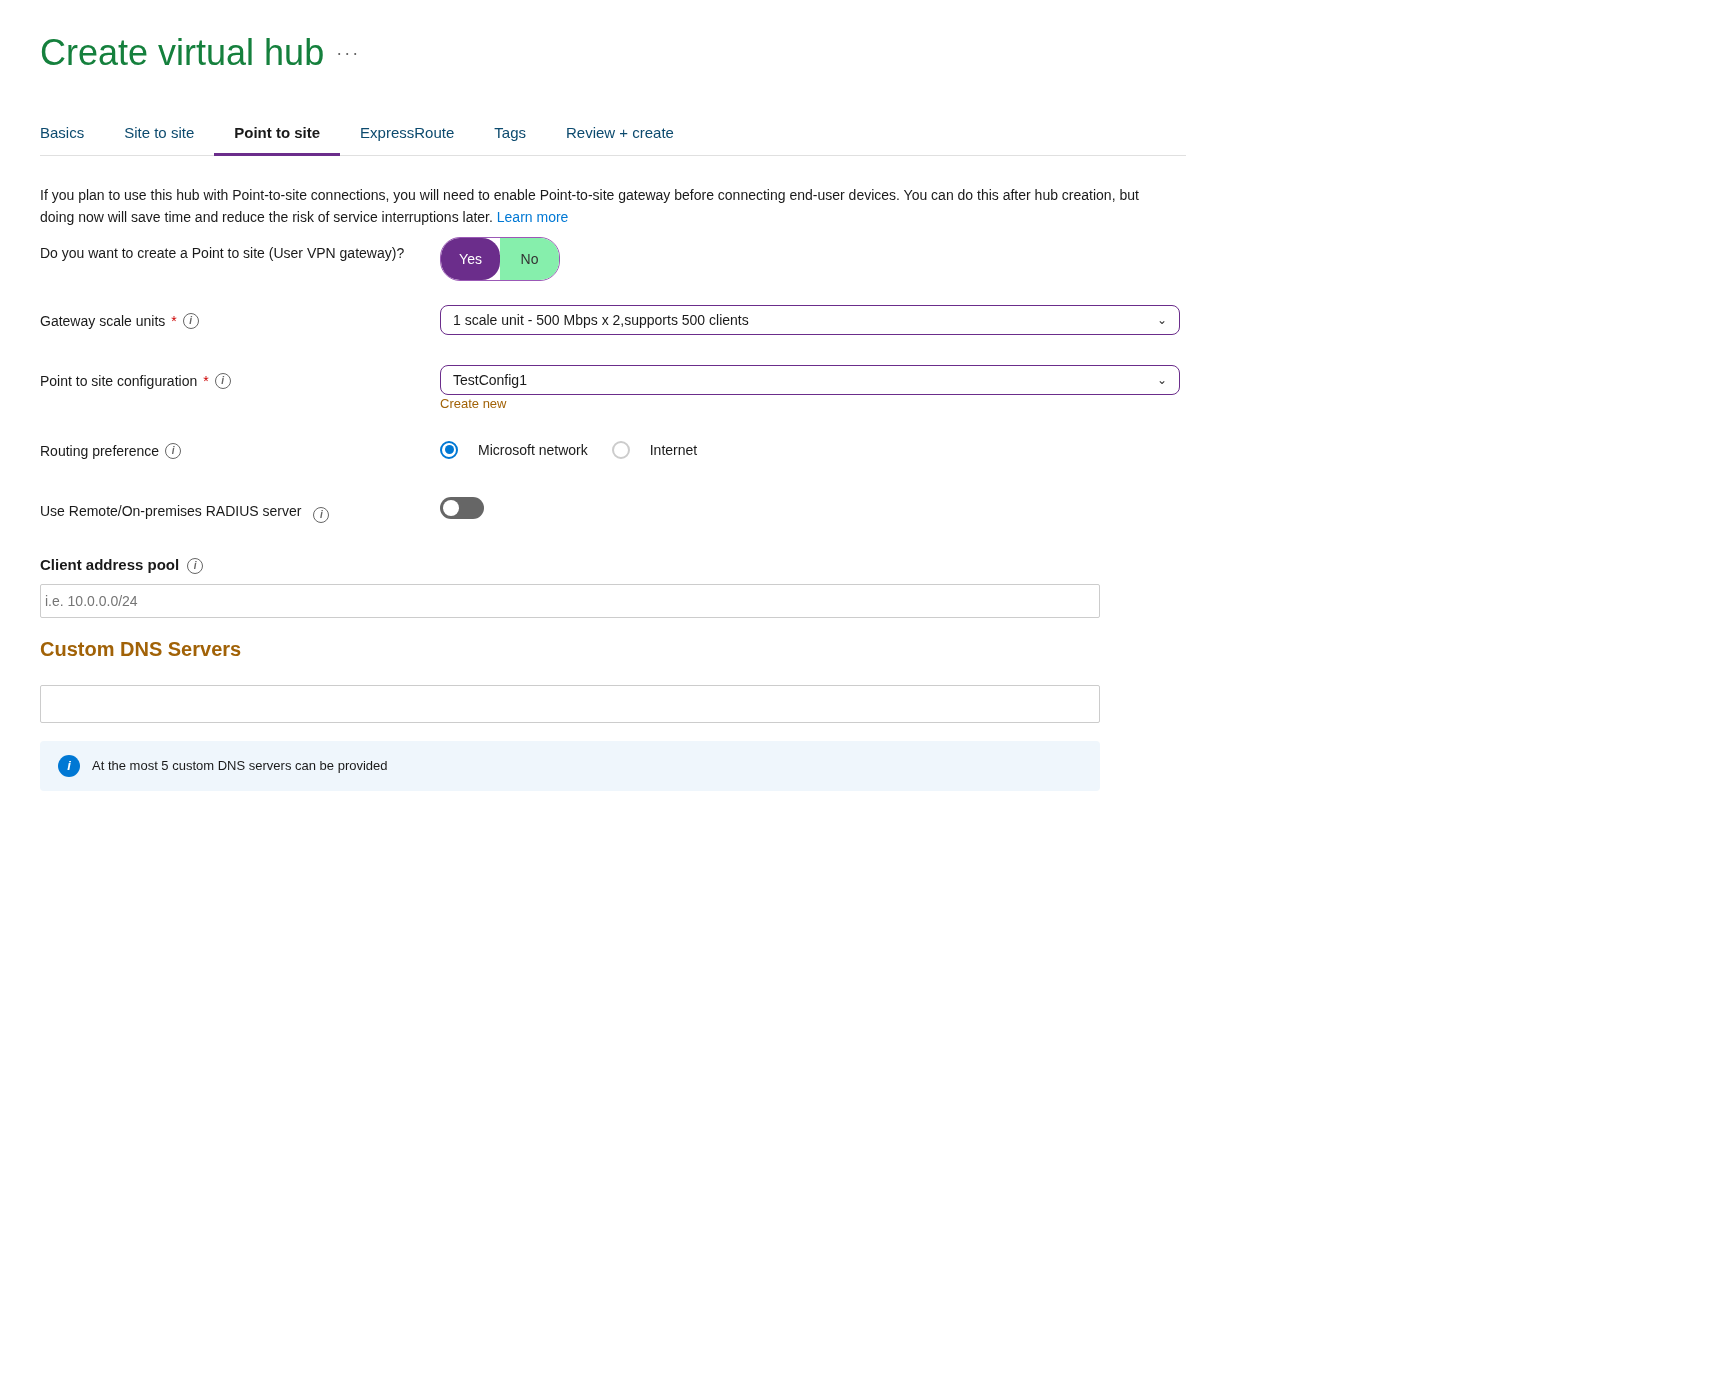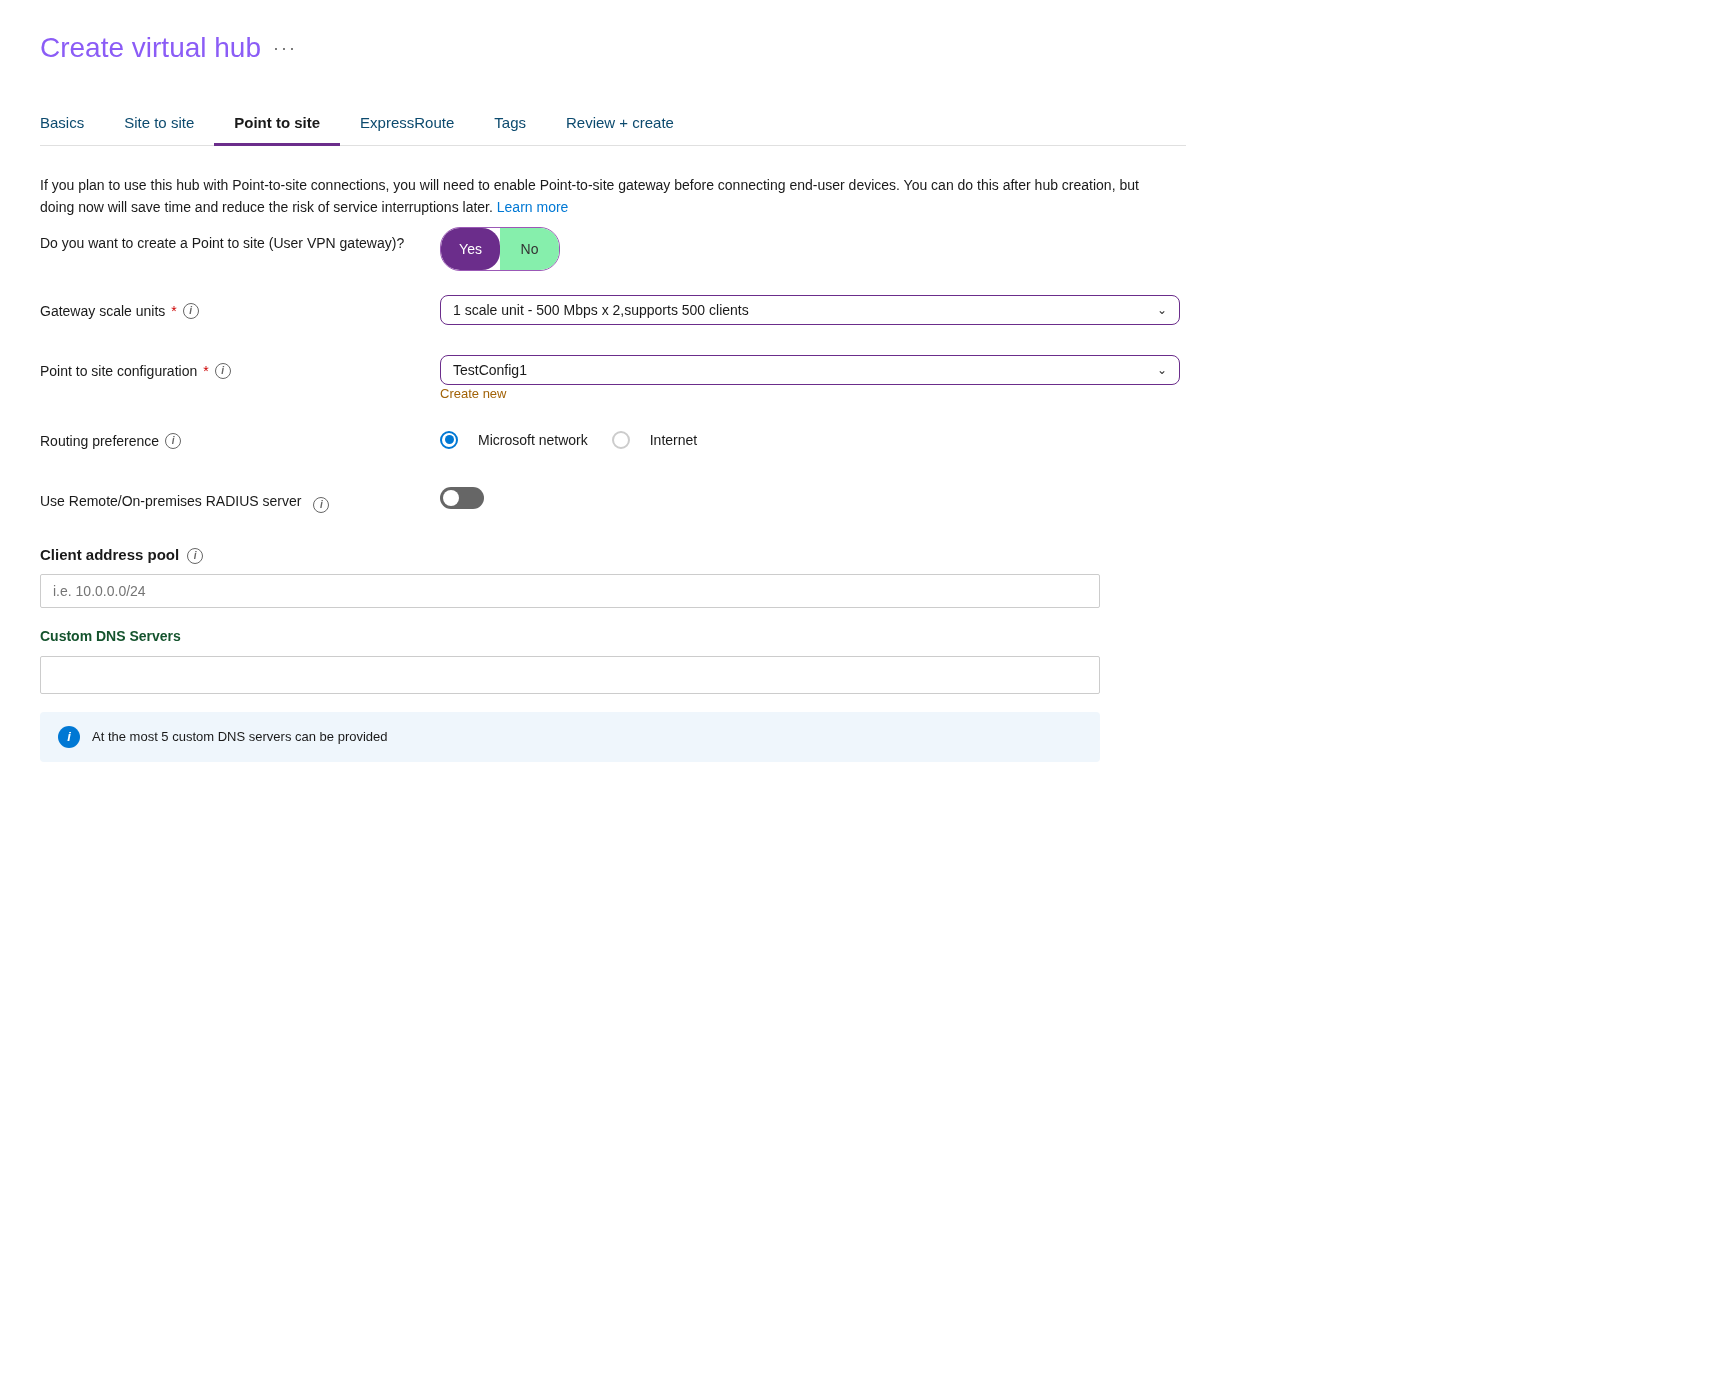--- a/index.html
+++ b/index.html
@@ -11,23 +11,23 @@
       padding: 32px 40px;
       max-width: 1226px;
     }
     .page-title-row {
       display: flex;
       align-items: center;
       gap: 12px;
       margin-bottom: 40px;
     }
     .page-title {
-      font-size: 28px;
+      font-size: 36px;
       font-weight: 300;
-      color: #8b5cf6;
+      color: #15803d;
     }
     .page-title-ellipsis {
       font-size: 18px;
       color: #666;
       letter-spacing: 2px;
     }
     .tabs {
       display: flex;
       gap: 0;
       border-bottom: 1px solid #e0e0e0;
@@ -221,34 +221,34 @@
       display: flex;
       align-items: center;
       gap: 8px;
     }
     
     .text-input {
       width: 100%;
       max-width: 1060px;
       border: 1.5px solid #ccc;
       border-radius: 2px;
-      padding: 8px 12px;
+      padding: 8px 4px;
       font-size: 14px;
       color: #999;
       outline: none;
     }
     
     .dns-section {
       margin-top: 8px;
     }
     .dns-label {
-      font-size: 14px;
+      font-size: 20px;
       font-weight: 600;
-      color: #14532d;
-      margin-bottom: 12px;
+      color: #a16207;
+      margin-bottom: 24px;
     }
     .dns-input {
       width: 100%;
       max-width: 1060px;
       border: 1.5px solid #ccc;
       border-radius: 2px;
       padding: 10px 12px;
       font-size: 14px;
       color: #1a1a1a;
       outline: none;

